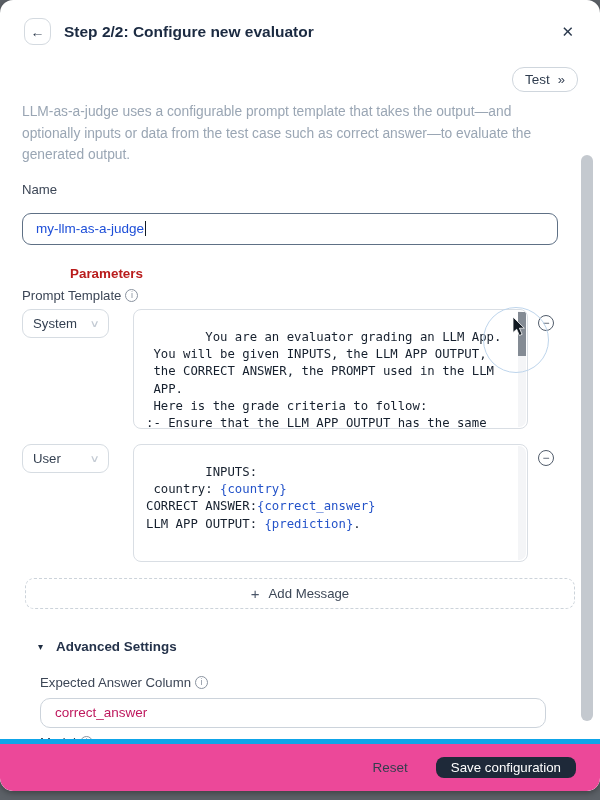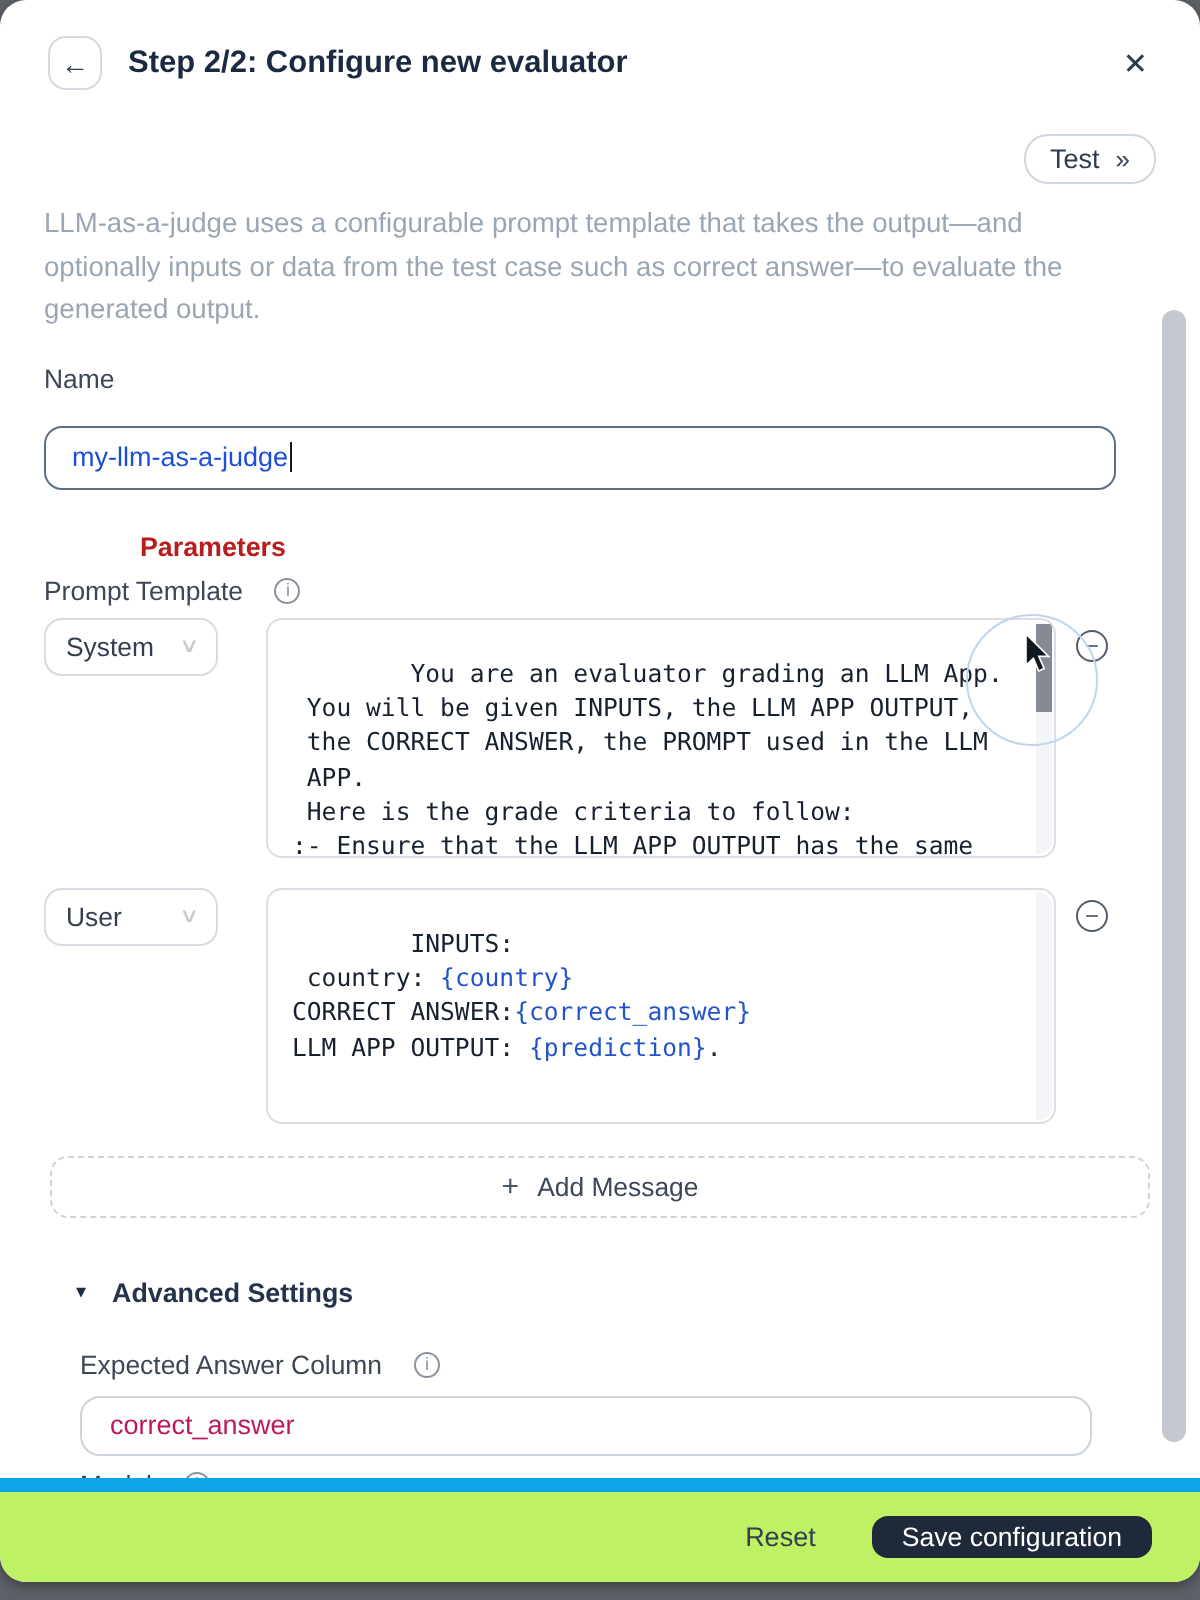--- a/index.html
+++ b/index.html
@@ -43,21 +43,21 @@
   .field-label { margin: 16px 22px 16px; font-size: 13.2px; color: #3c4656; }
   .text-input {
     margin: 12px 22px 0; width: 536px; height: 32px;
     border: 1.4px solid #5e7085; border-radius: 9px;
     display: flex; align-items: center; padding: 0 13px;
     font-size: 13.5px; color: #1d4ed8; background: #fff; cursor: text;
   }
   .caret { display: inline-block; width: 1.3px; height: 15px; background: #111a26; margin-left: 1px; }
 
   .params-label { margin: 21px 22px 0; font-size: 13.4px; font-weight: 700; color: #b91c1c; padding-left: 48px; }
-  .label-row { display: flex; align-items: center; gap: 16px; }
+  .label-row { display: flex; align-items: center; gap: 4px; }
   .pt-row { margin: 7px 22px 0; }
   .info-icon {
     width: 13px; height: 13px; border: 1.1px solid #8a93a0; border-radius: 50%;
     display: inline-flex; align-items: center; justify-content: center;
     font-size: 9px; color: #8a93a0; flex: 0 0 auto; cursor: pointer;
   }
 
   
   .messages { margin: 6px 22px 0; }
   .msg-row { display: flex; align-items: flex-start; margin-bottom: 15px; }
@@ -103,21 +103,21 @@
     margin: 8px 22px 0 40px; width: 506px; height: 30px;
     border: 1.2px solid #ccd3db; border-radius: 10px;
     display: flex; align-items: center; padding: 0 14px;
     font-size: 13.5px; color: #be185d; background: #fff; cursor: text;
   }
   .model-row { margin: 7px 22px 0 40px; font-size: 13.2px; color: #3c4656; }
 
   
   .ftr {
     position: absolute; left: 0; right: 0; bottom: 0; height: 52px;
-    background: #bef264; border-top: 7px solid #0ea5e9;
+    background: #ec4899; border-top: 5px solid #0ea5e9;
     display: flex; align-items: center; justify-content: flex-end;
     padding: 0 24px; gap: 28px; border-radius: 0 0 13px 13px;
   }
   .reset-btn { font-size: 13.5px; color: #333e4e; background: none; border: none; cursor: pointer; font-family: inherit; }
   .save-btn {
     background: var(--save-bg, #1e2939); color: #fff; border: none; cursor: pointer;
     font-size: 13.3px; padding: 3px 15px; border-radius: 8px; font-family: inherit;
   }
 
   

